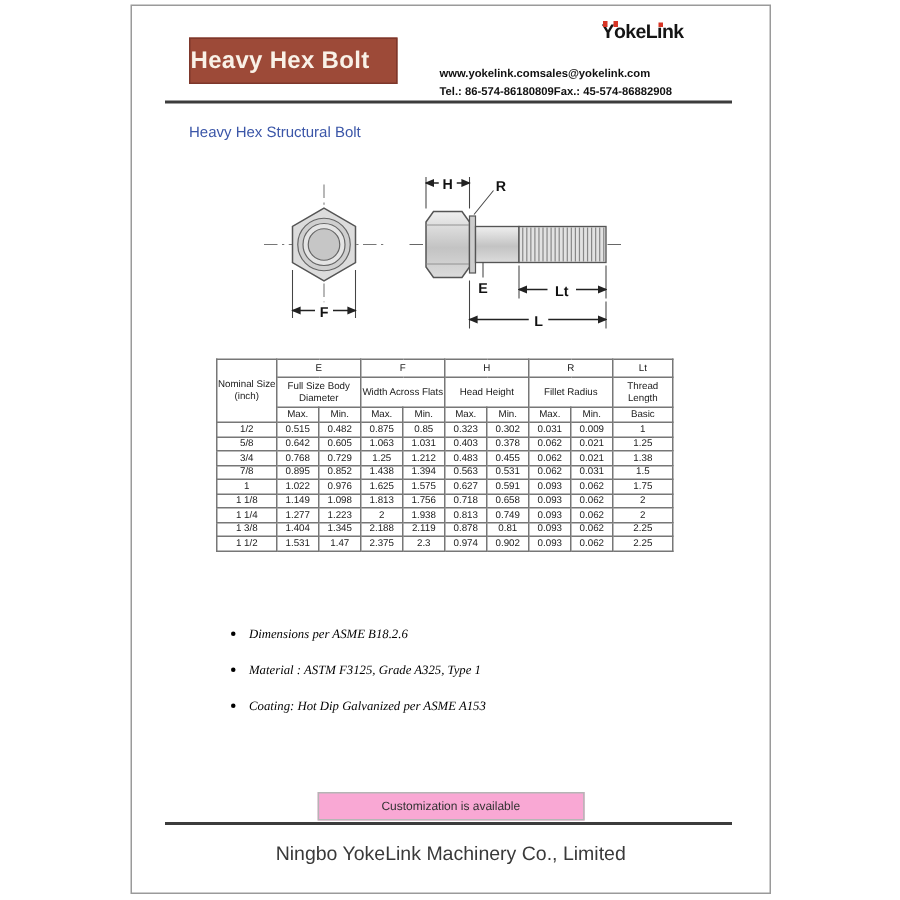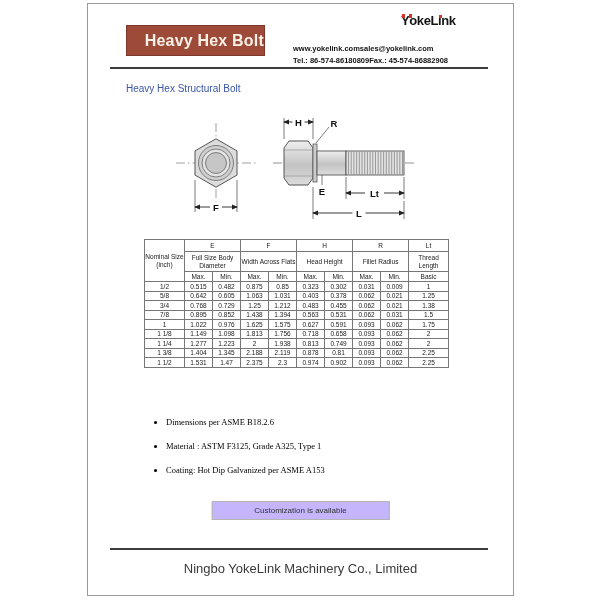--- a/index.html
+++ b/index.html
@@ -3,21 +3,21 @@
 <meta charset="utf-8">
 <style>
   html,body{margin:0;padding:0;}
   body{width:600px;height:600px;background:#ffffff;position:relative;
        font-family:"Liberation Sans", sans-serif; overflow:hidden;}
   .page{position:absolute;left:87px;top:3px;width:425px;height:591px;
         background:#fff;border:1px solid #9a9a9a;}
   
   .title-box{position:absolute;left:38px;top:21px;width:137px;height:29px;
              background:#9d4a38;border:1px solid #7d372b;color:#f9f1e7;
-             font-weight:bold;font-size:16px;text-align:right;line-height:29px;
+             font-weight:bold;font-size:16px;text-align:left;line-height:29px;
              letter-spacing:0.2px;}
   .logo{position:absolute;left:313px;top:9px;font-weight:bold;font-size:13px;
         color:#141414;letter-spacing:-0.4px;white-space:nowrap;}
   .logo .ly{position:relative;display:inline-block;}
   .logo .ly::before,.logo .ly::after{content:"";position:absolute;width:3.6px;height:3.6px;
         background:#d63425;top:1.2px;}
   .logo .ly::before{left:0.6px;} .logo .ly::after{left:7.6px;}
   .logo .li{position:relative;display:inline-block;}
   .logo .li .dot{position:absolute;width:3.2px;height:3.2px;background:#d63425;
         left:0.6px;top:2.2px;}
@@ -33,26 +33,26 @@
   
   .dim-table-wrap{position:absolute;left:56px;top:235px;}
   table{border-collapse:collapse;table-layout:fixed;width:304px;background:#fff;
         font-size:6.5px;color:#1a1a1a;text-align:center;}
   td{border:1px solid #777;padding:0;line-height:1.15;overflow:hidden;vertical-align:middle;}
   tr.h1{height:12px;} tr.h2{height:20px;} tr.h3{height:10px;}
   tbody tr{height:9.5px;}
   
   .spec{position:absolute;left:64px;top:402px;font-family:"Liberation Serif", serif;color:#000;}
   .spec-title{font-size:9.5px;}
-  .spec ul{margin:11px 0 0 14px;padding:0;}
+  .spec ul{margin:11px 0 0 14px;padding:0;font-style:italic;}
   .spec li{font-size:8.5px;margin-bottom:14px;list-style-type:disc;}
   
-  .custom-box{position:absolute;left:50%;top:497px;transform:translateX(-50%);
+  .custom-box{position:absolute;left:50%;top:524px;transform:translateX(-50%);
               border:1px solid #b5b5b5;padding:4px 42px;font-size:8px;color:#333;
-              white-space:nowrap;background:#c4b5fd;}
+              white-space:nowrap;background:#f9a8d4;}
   .company{position:absolute;left:0;top:557px;width:100%;text-align:center;
            font-size:13px;color:#3a3a3a;}
 </style>
 </head>
 <body>
 
 <div class="page">
 
   <div class="title-box">
     <span>Heavy Hex Bolt</span>

